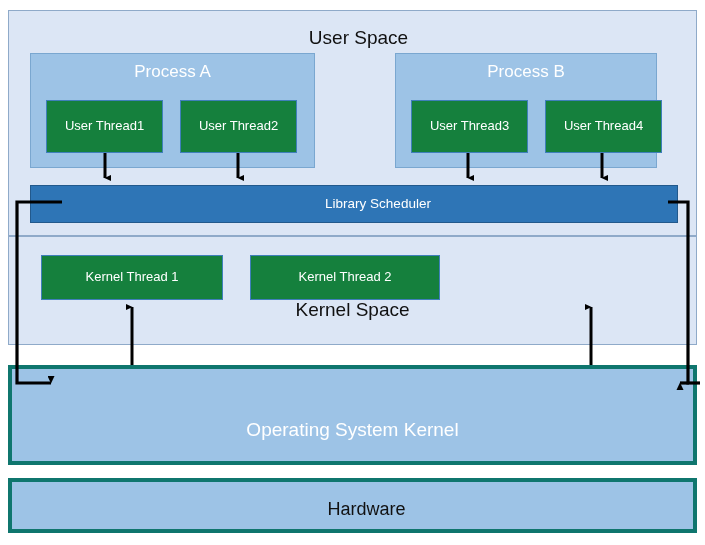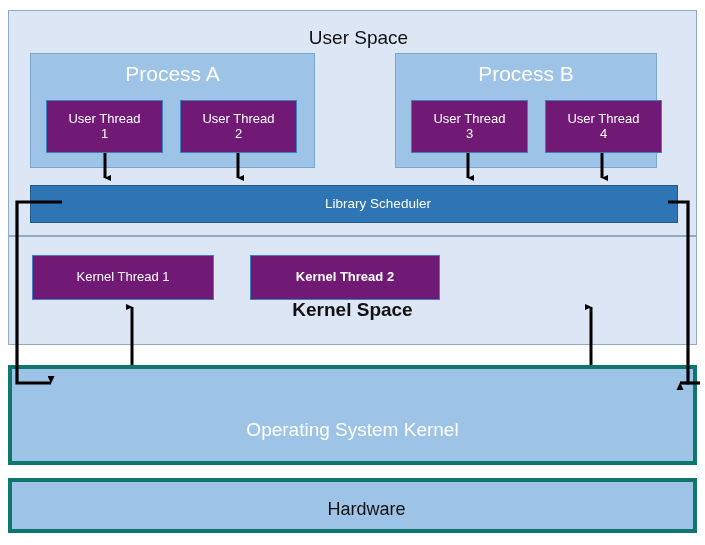--- a/index.html
+++ b/index.html
@@ -51,32 +51,32 @@
     border: 1px solid #7aa7d0;
     align-items: flex-start;
     justify-content: center;
   }
   .process-label {
     position: absolute;
     top: 8px;
     width: 100%;
     text-align: center;
     color: #ffffff;
-    font-size: 21px;
+    font-size: 17px;
     font-weight: 400;
   }
 
   
   .thread-box {
-    background: #701a75;
+    background: #15803d;
     border: 1px solid #3f7fba;
     color: #ffffff;
     font-size: 13px;
     font-weight: 400;
-    flex-direction: column;
+    flex-direction: row;
     text-align: right;
   }
   .thread-box span { display: block; }
 
   
   .bar {
     background: #2E75B6;
     border: 1px solid #22598c;
     color: #ffffff;
     font-size: 13.5px;
@@ -143,27 +143,27 @@
   <div class="box thread-box" style="left:545px; top:100px; width:117px; height:53px;">
     <span>User Thread</span>
     <span>4</span>
   </div>
 
   <div class="box bar" style="left:30px; top:185px; width:648px; height:38px;padding-left:48px;">
     <span>Library Scheduler</span>
   </div>
 
   <div class="box space-box" style="left:8px; top:236px; width:689px; height:109px;">
-    <div class="space-label" style="top:62px;font-weight:bold;">Kernel Space</div>
-  </div>
-
-  <div class="box thread-box" style="left:32px; top:255px; width:182px; height:45px;">
+    <div class="space-label" style="top:62px;">Kernel Space</div>
+  </div>
+
+  <div class="box thread-box" style="left:41px; top:255px; width:182px; height:45px;">
     <span>Kernel Thread 1</span>
   </div>
-  <div class="box thread-box" style="left:250px; top:255px; width:190px; height:45px;font-weight:bold;">
+  <div class="box thread-box" style="left:250px; top:255px; width:190px; height:45px;">
     <span>Kernel Thread 2</span>
   </div>
 
   <div class="box slab" style="left:8px; top:365px; width:689px; height:100px;">
     <div class="slab-label" style="top:50px;">Operating System Kernel</div>
   </div>
 
 
   <div class="box slab" style="left:8px; top:478px; width:689px; height:55px;padding-left:28px;">
     <div class="hw-label" style="top:17px;">Hardware</div>

